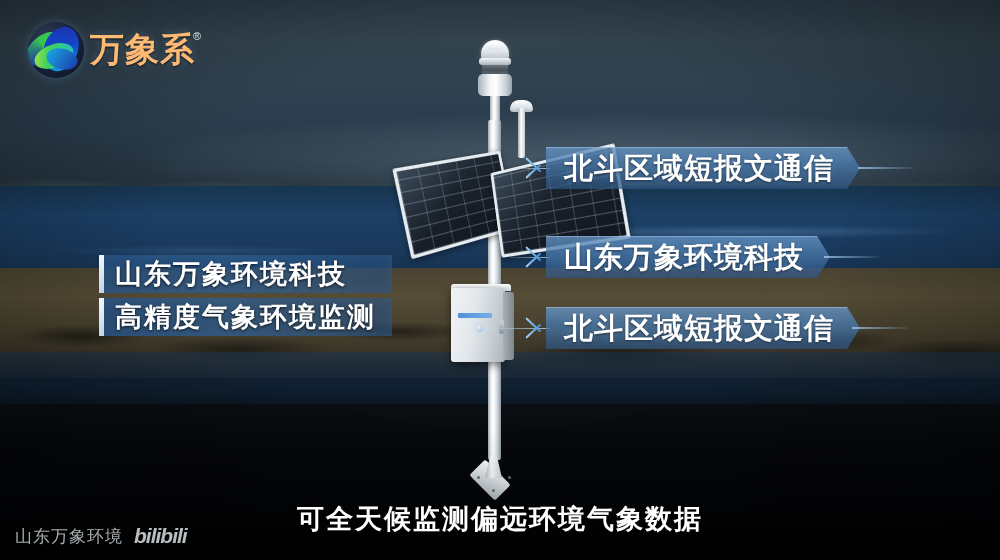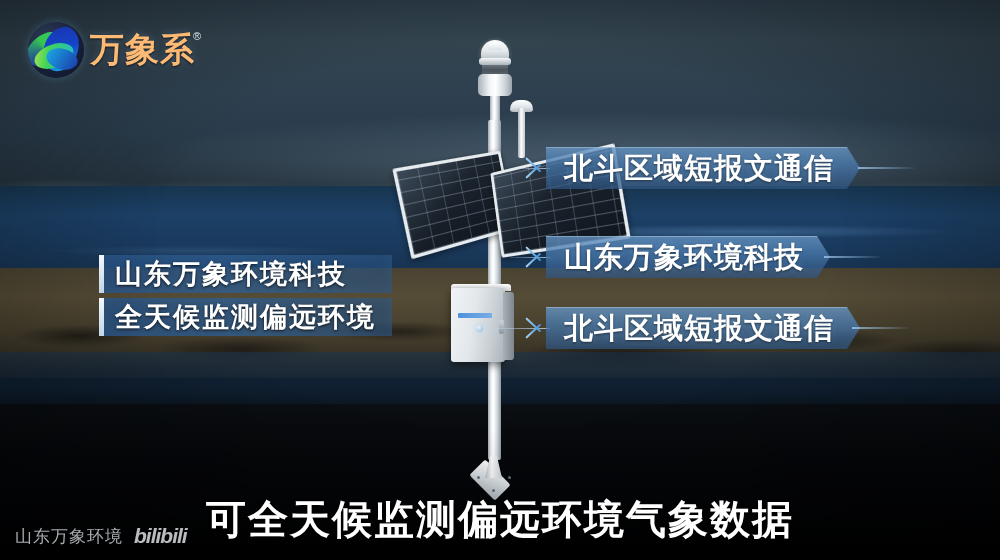--- a/index.html
+++ b/index.html
@@ -481,25 +481,25 @@
   .badge-tail {
     position: absolute;
     right: -56px; top: 20px;
     width: 56px; height: 2px;
     background: linear-gradient(90deg, rgba(160,200,235,0.8), rgba(160,200,235,0.05));
   }
 
   
   .subtitle {
     position: absolute;
-    left: 0; bottom: 13px;
+    left: 0; bottom: 23px;
     width: 1000px;
     text-align: center;
     color: #ffffff;
-    font-size: 40px;
+    font-size: 27px;
     font-weight: bold;
     letter-spacing: 2px;
     text-shadow: 0 2px 6px rgba(0,0,0,0.95), 0 0 2px rgba(0,0,0,0.9);
   }
 
   
   .watermark {
     position: absolute;
     left: 15px; bottom: 12px;
     display: flex;
@@ -589,21 +589,21 @@
     </div>
     <div class="logo-text">万象系</div>
     <span class="logo-tm" style="position:relative; top:-14px; left:-8px;">®</span>
   </div>
 
   <div class="title-block">
     <div class="title-line">
       <span class="title-text">山东万象环境科技</span>
     </div>
     <div class="title-line">
-      <span class="title-text">全天候监测偏远环境</span>
+      <span class="title-text">高精度气象环境监测</span>
     </div>
   </div>
 
   <div class="callout" style="left:524px; top:147px;">
     <div class="callout-line" style="left:-12px; width:38px;"></div>
     <div class="chevron"></div>
     <div class="badge">
       <span class="badge-text">北斗区域短报文通信</span>
       <div class="badge-rule top" style="left:26px; right:30px;"></div>
       <div class="badge-rule bottom" style="left:10px; right:46px;"></div>

